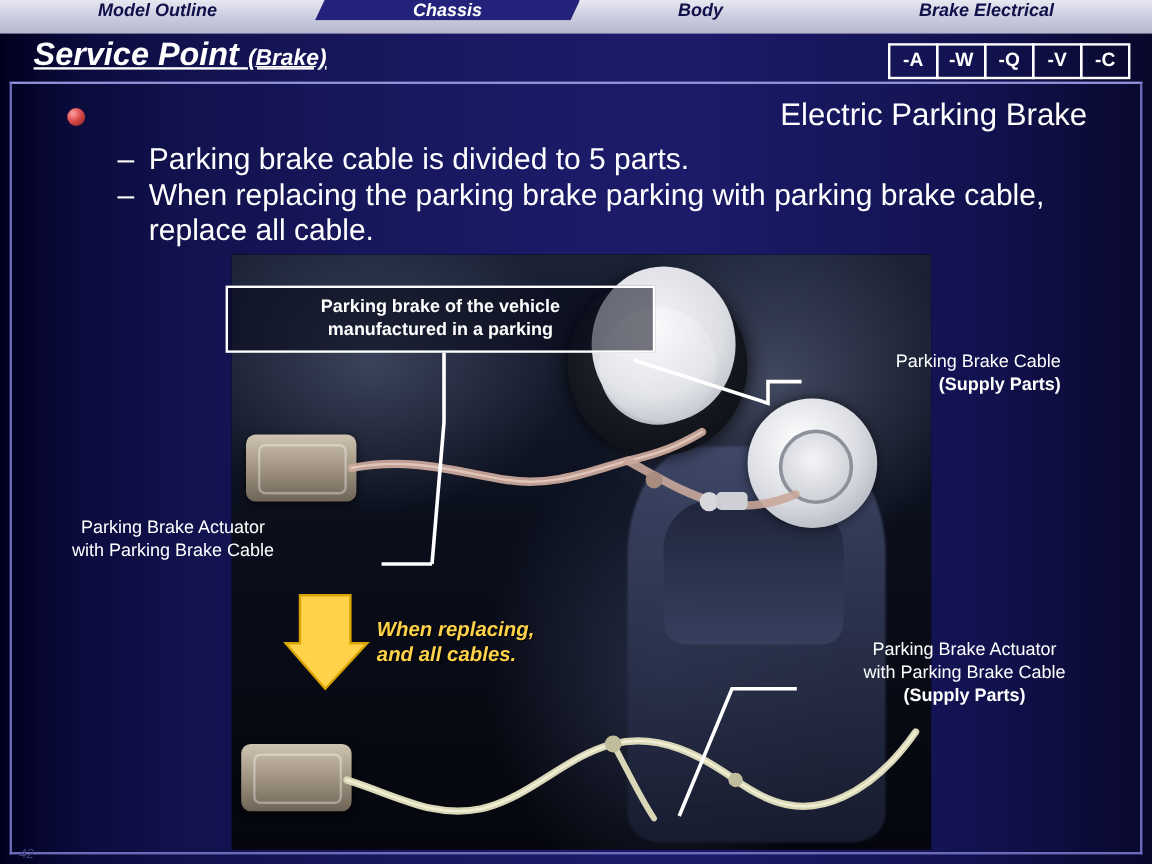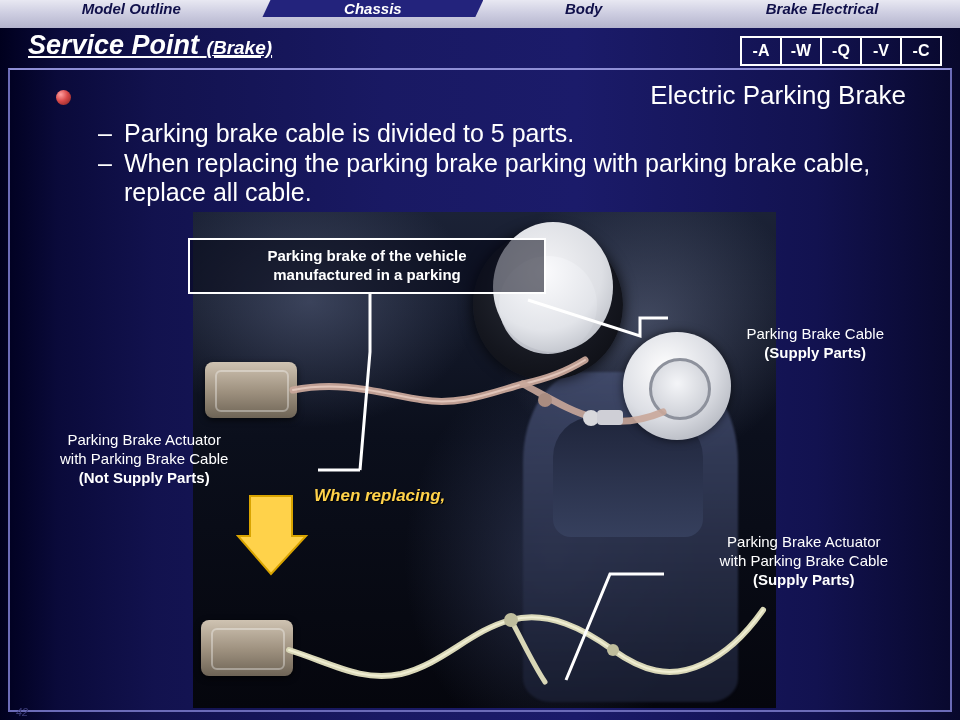--- a/index.html
+++ b/index.html
@@ -246,31 +246,31 @@
   .anno {
     position: absolute;
     color: #ffffff;
     font-size: 15px;
     line-height: 1.28;
     white-space: nowrap;
   }
   .anno .bold { font-weight: bold; }
   .anno.center { text-align: center; }
 
-  #anno-cable { right: 76px; top: 292px; text-align: center; margin-top: 32px; }
+  #anno-cable { right: 76px; top: 292px; text-align: right; }
   #anno-actuator-not { left: 60px; top: 430px; text-align: center; }
   #anno-actuator-supply { right: 72px; top: 532px; text-align: center; }
 
   
   #leaders { position: absolute; inset: 0; pointer-events: none; }
 
   
   #yellow-note {
     position: absolute;
-    left: 314px; top: 485px;
+    left: 314px; top: 514px;
     color: #ffd24a;
     font-size: 17px;
     font-weight: bold;
     font-style: italic;
     line-height: 1.25;
     text-shadow: 1px 1px 1px #000;
   }
   #arrow {
     position: absolute;
     left: 236px; top: 492px;
@@ -373,30 +373,30 @@
   </svg>
 
   <div class="anno" id="anno-cable">
     <div>Parking Brake Cable</div>
     <div class="bold">(Supply Parts)</div>
   </div>
 
   <div class="anno center" id="anno-actuator-not">
     <div>Parking Brake Actuator</div>
     <div>with Parking Brake Cable</div>
-    <div class="bold">(Not Supply Parts)</div>
   </div>
 
   <div class="anno center" id="anno-actuator-supply">
     <div>Parking Brake Actuator</div>
     <div>with Parking Brake Cable</div>
     <div class="bold">(Supply Parts)</div>
   </div>
 
   <svg id="arrow" viewBox="0 0 74 86">
     <path d="M14,4 L56,4 L56,44 L70,44 L35,82 L2,44 L14,44 Z" fill="#ffd24a" stroke="#d9a400" stroke-width="2"></path>
   </svg>
   <div id="yellow-note">
     <div>When replacing,</div>
+    <div>and all cables.</div>
   </div>
 
   <div id="corner-mark">42</div>
 </div>
 
 </body></html>

